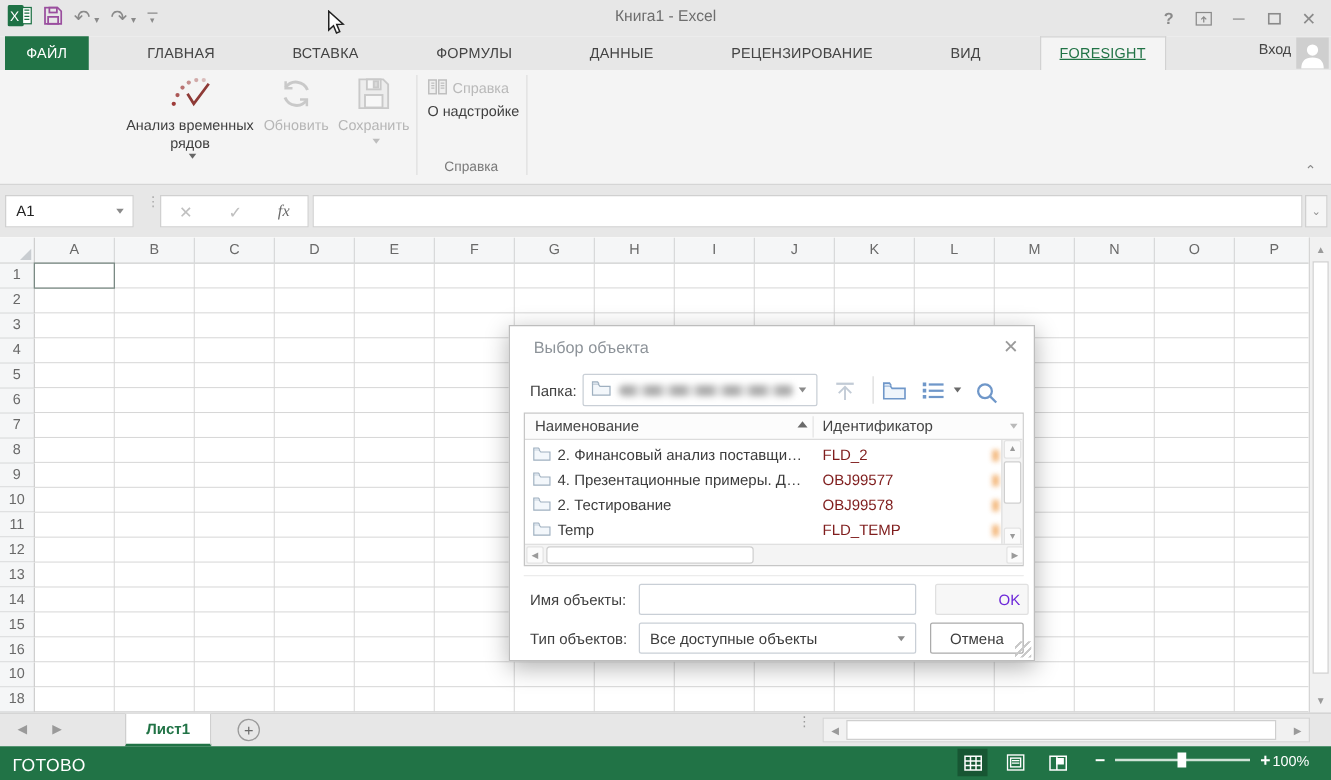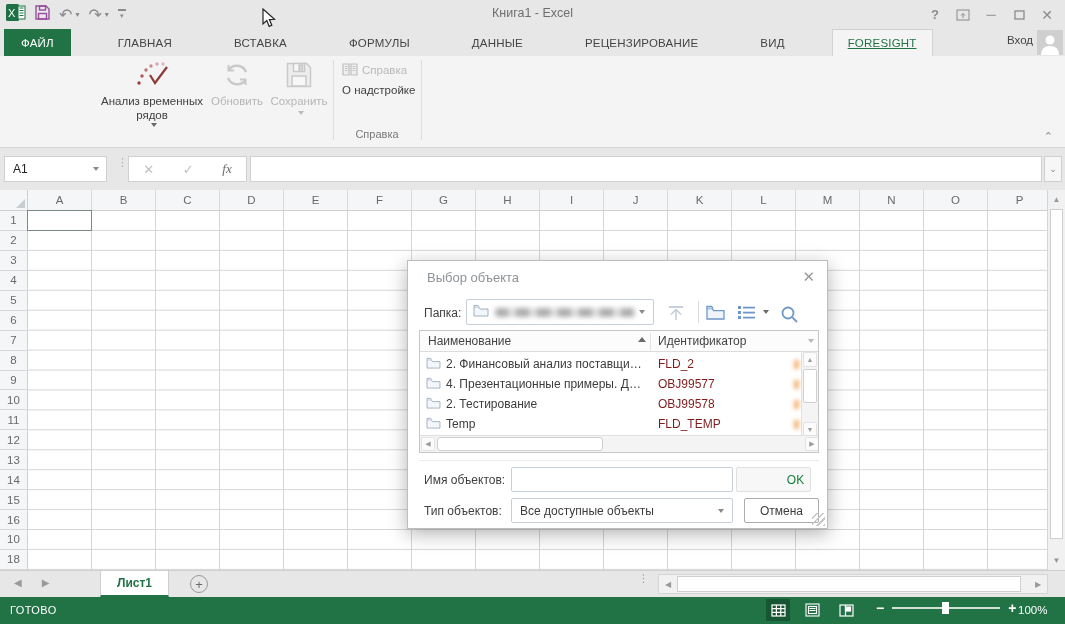--- a/index.html
+++ b/index.html
@@ -75,21 +75,21 @@
   .nav-arrows { position:absolute; left:14px; top:6px; display:flex; gap:20px; color:#9a9a9a; font-size:10px; }
   .sheettab { position:absolute; left:100px; top:0; height:26px; padding:0 16px; background:#fff; border-left:1px solid #CFCFCF; border-right:1px solid #CFCFCF; border-bottom:2px solid #217346; display:flex; align-items:center; font-size:12px; font-weight:bold; color:#217346; }
   .addsheet { position:absolute; left:190px; top:4px; width:18px; height:18px; border:1px solid #9a9a9a; border-radius:50%; color:#6a6a6a; display:flex; align-items:center; justify-content:center; font-size:13px; }
   .sheet-dots { position:absolute; left:638px; top:5px; color:#9a9a9a; font-size:11px; line-height:5px; }
   .hscroll { position:absolute; left:658px; top:3px; width:390px; height:20px; background:#F1F1F1; border:1px solid #D5D5D5; }
   .hscroll .arr { position:absolute; top:0; width:16px; height:18px; display:flex; align-items:center; justify-content:center; color:#9a9a9a; font-size:8px; }
   .hscroll .thumb { position:absolute; left:18px; top:1px; width:344px; height:16px; background:#fff; border:1px solid #CFCFCF; }
 
   
   .statusbar { position:absolute; left:0; top:597px; width:1065px; height:27px; background:#217346; color:#fff; }
-  .status-text { position:absolute; left:10px; top:7px; font-size:11px; letter-spacing:.4px; }
+  .status-text { position:absolute; left:10px; top:7px; font-size:14px; letter-spacing:.4px; }
   .viewbtns { position:absolute; left:766px; top:2px; display:flex; gap:10px; }
   .viewbtn { width:24px; height:22px; display:flex; align-items:center; justify-content:center; }
   .viewbtn.active { background:#175633; }
   .zoomctl { position:absolute; left:876px; top:4px; display:flex; align-items:center; gap:8px; }
   .zoom-minus,.zoom-plus { font-size:14px; font-weight:bold; line-height:1; }
   .zoom-track { position:relative; width:108px; height:2px; background:#CFE3D7; }
   .zoom-thumb { position:absolute; left:50px; top:-5px; width:7px; height:12px; background:#fff; }
   .zoom-pct { position:absolute; left:1018px; top:7px; font-size:11.5px; }
 
   
@@ -116,21 +116,21 @@
   .blur-mark { position:absolute; left:374px; width:5px; height:9px; background:#F0A050; filter:blur(2px); opacity:.8; }
   .lst-vscroll { position:absolute; right:0; top:21px; width:17px; height:85px; background:#F4F4F4; border-left:1px solid #E0E0E0; }
   .lst-vscroll .arr { position:absolute; left:1px; width:14px; height:15px; display:flex; align-items:center; justify-content:center; color:#9a9a9a; font-size:7px; background:#FBFBFB; border:1px solid #E3E3E3; border-radius:2px; }
   .lst-vscroll .thumb { position:absolute; left:1px; top:17px; width:14px; height:34px; background:#fff; border:1px solid #CFCFCF; border-radius:2px; }
   .lst-hscroll { position:absolute; left:0; bottom:0; width:400px; height:17px; background:#F4F4F4; border-top:1px solid #E0E0E0; }
   .lst-hscroll .arr { position:absolute; top:1px; width:14px; height:14px; display:flex; align-items:center; justify-content:center; color:#9a9a9a; font-size:7px; background:#FBFBFB; border:1px solid #E3E3E3; border-radius:2px; }
   .lst-hscroll .thumb { position:absolute; left:17px; top:1px; width:166px; height:14px; background:#fff; border:1px solid #CFCFCF; border-radius:3px; }
   .dlg-hr { position:absolute; left:11px; top:199px; width:400px; height:1px; background:#ECECEC; }
   .dlg-input { position:absolute; left:103px; top:206px; width:222px; height:25px; border:1px solid #C9CFD6; border-radius:2px; background:#fff; font:inherit; padding:0 6px; }
   .dlg-btn { position:absolute; width:75px; height:25px; display:flex; align-items:center; justify-content:center; font-size:12px; border-radius:2px; }
-  .dlg-btn.ok { left:328px; top:206px; background:#F7F7F7; border:1px solid #E0E0E0; color:#15803d;padding-left:44px; }
+  .dlg-btn.ok { left:340px; top:206px; background:#F7F7F7; border:1px solid #E0E0E0; color:#6d28d9;padding-left:44px; }
   .dlg-btn.cancel { left:336px; top:237px; background:#fff; border:1px solid #ABABAB; color:#3C3C3C; }
   .dlg-select { position:absolute; left:103px; top:237px; width:222px; height:25px; border:1px solid #C9CFD6; border-radius:2px; background:#fff; display:flex; align-items:center; padding:0 8px; color:#3C3C3C; }
   .dlg-select .caret-down { position:absolute; right:8px; border-top-color:#8a8a8a; }
   .grip { position:absolute; right:2px; bottom:2px; width:13px; height:13px;
     background:repeating-linear-gradient(135deg, transparent 0 3px, #C9C9C9 3px 4.5px); }
 
   .cursor { position:absolute; left:262px; top:8px; z-index:50; }
 </style>
 </head>
 <body>
@@ -499,21 +499,21 @@
       </div>
       <div class="lst-hscroll">
         <div class="arr" style="left:1px;">◀</div>
         <div class="thumb"></div>
         <div class="arr" style="right:1px;">▶</div>
       </div>
     </div>
 
     <div class="dlg-hr"></div>
 
-    <div class="dlg-label" style="left:16px; top:212px;">Имя объектов:</div>
+    <div class="dlg-label" style="left:16px; top:212px;">Имя объекты:</div>
     <input class="dlg-input" value="" style="">
     <div class="dlg-btn ok">OK</div>
 
     <div class="dlg-label" style="left:16px; top:243px;">Тип объектов:</div>
     <div class="dlg-select">
       <span>Все доступные объекты</span>
       <span class="caret-down"></span>
     </div>
     <div class="dlg-btn cancel">Отмена</div>
 

